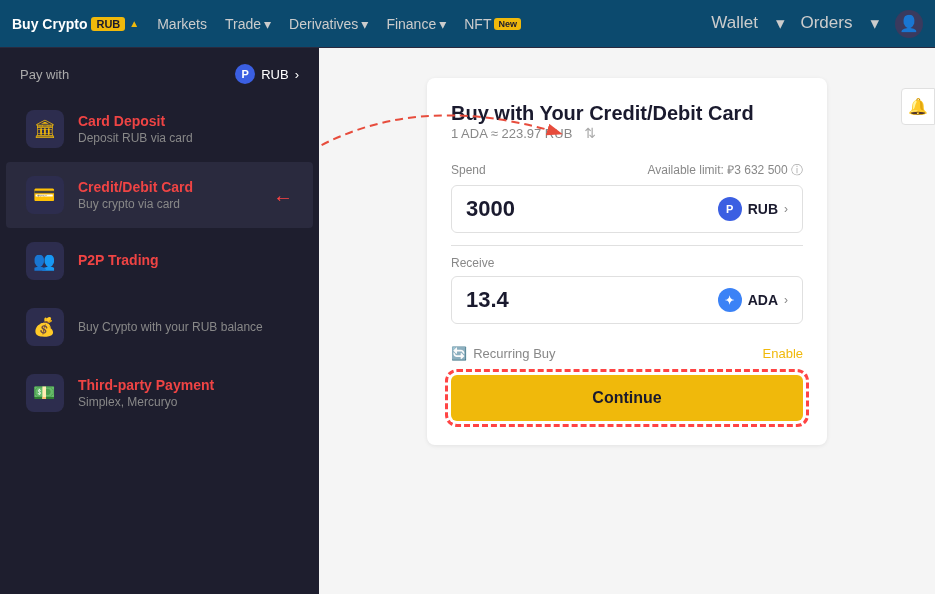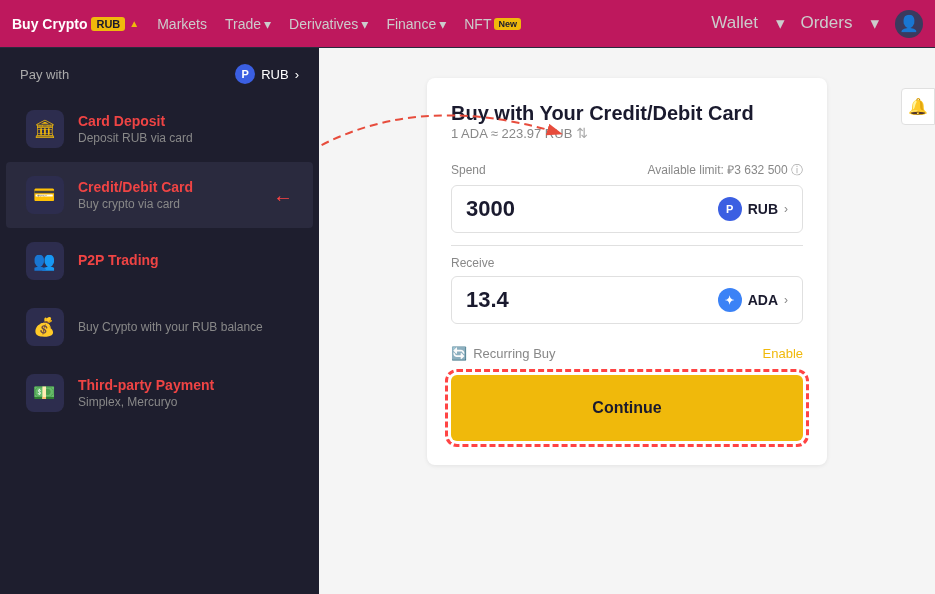--- a/index.html
+++ b/index.html
@@ -1,20 +1,20 @@
 <!DOCTYPE html>
 <html><head>
   <meta charset="utf-8">
   <style>
     * { box-sizing: border-box; margin: 0; padding: 0; }
     body { font-family: 'Arial', sans-serif; background: #1a1a2e; width: 935px; height: 594px; overflow: hidden; }
 
     
     .topnav {
-      background: #be185d;
+      background: #0c4a6e;
       height: 48px;
       display: flex;
       align-items: center;
       padding: 0 12px;
       border-bottom: 1px solid #2a2a3e;
       position: relative;
       z-index: 10;
     }
     .nav-left { display: flex; align-items: center; gap: 18px; }
     .buy-crypto-btn {
@@ -112,21 +112,21 @@
       padding: 24px;
       max-width: 400px;
       margin: 0 auto;
       box-shadow: 0 1px 4px rgba(0,0,0,0.08);
     }
     .card-title {
       font-size: 20px; font-weight: bold; color: #1a1a2e;
     }
     .exchange-rate {
       color: #888; font-size: 13px; margin-bottom: 20px;
-      display: flex; align-items: center; gap: 4px;
+      display: flex; align-items: center; gap: 12px;
     }
     .swap-icon { color: #aaa; font-size: 14px; cursor: pointer; }
 
     .field-section { margin-bottom: 12px; }
     .field-label {
       display: flex; justify-content: space-between; align-items: center;
       margin-bottom: 6px;
     }
     .field-label-text { color: #888; font-size: 12px; }
     .field-limit { color: #f0b90b; font-size: 12px; }
@@ -158,21 +158,21 @@
     }
     .recurring-left { display: flex; align-items: center; gap: 6px; color: #888; font-size: 13px; }
     .recurring-enable { color: #f0b90b; font-size: 13px; cursor: pointer; }
 
     .continue-btn {
       width: 100%;
       background: #f0b90b;
       color: #1a1a2e;
       border: none;
       border-radius: 6px;
-      padding: 24px;
+      padding: 14px;
       font-size: 16px;
       font-weight: bold;
       cursor: pointer;
       margin-top: 4px;
       outline: 3px dashed #ff4444;
       outline-offset: 3px;
     }
 
     
     .side-panel-icon {

